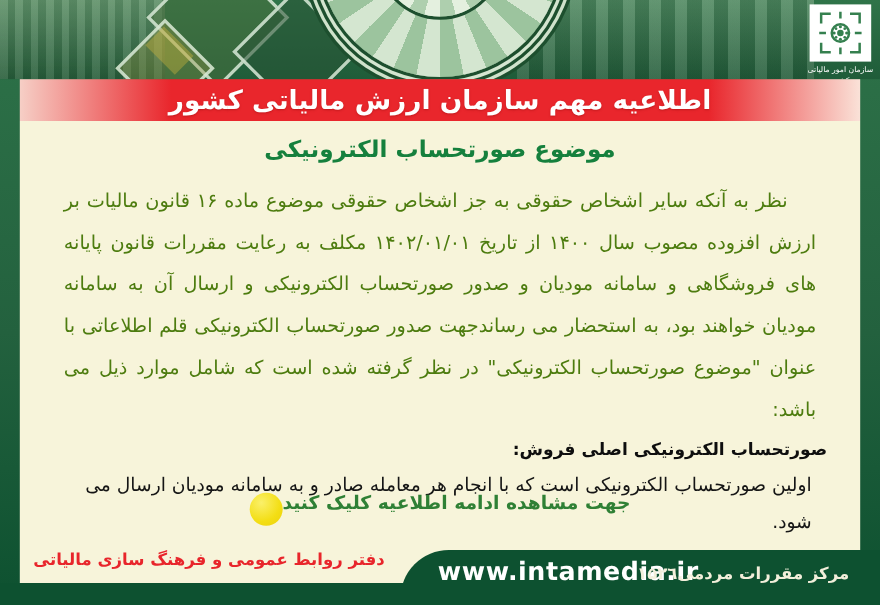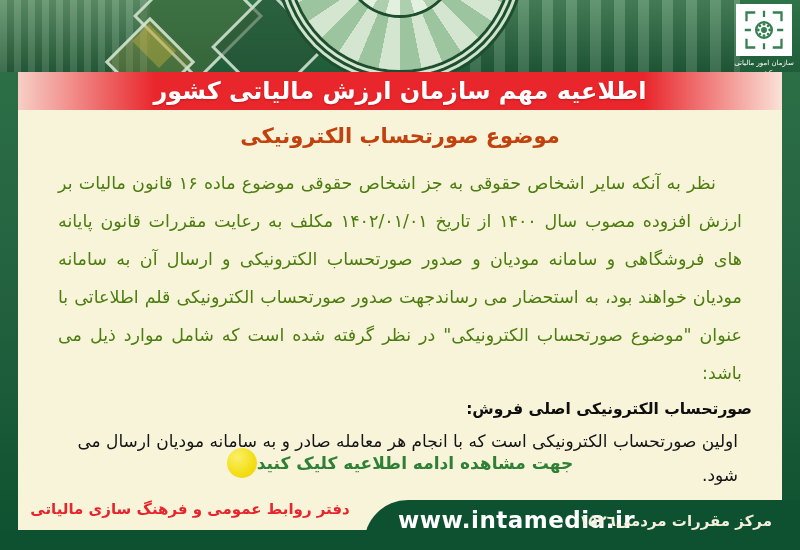--- a/index.html
+++ b/index.html
@@ -40,28 +40,28 @@
                   color:#ffffff; font-size:7px; line-height:10px; }
 
   
   .banner { position:absolute; top:72px; left:18px; width:764px; height:38px; text-align:center;
     background:linear-gradient(90deg,#f6cfc6 0%,#e9262c 18%,#e9262c 82%,#fae2d8 100%); }
   .banner span { color:#ffffff; font-weight:bold; font-size:24px; line-height:38px;
                  text-shadow:0 1px 2px rgba(120,0,0,.35); }
 
   
   .content { position:absolute; top:110px; left:18px; width:764px; height:420px; background:#f7f4da; }
-  .title { margin-top:14px; text-align:center; font-size:21px; font-weight:bold; color:#c2410c; }
+  .title { margin-top:14px; text-align:center; font-size:21px; font-weight:bold; color:#15803d; }
   .para { margin:16px 40px 0; font-size:17.5px; line-height:38px; text-align:justify;
           text-indent:26px; color:#4d7c0f; }
   .subhead { margin:4px 30px 0; font-size:15.5px; font-weight:bold; color:#0e0e0e; line-height:26px; }
   .subtext { margin:2px 44px 0; font-size:17px; line-height:34px; color:#151515; }
 
   .cta { position:absolute; top:338px; left:0; right:0; display:flex; justify-content:center;
-         align-items:center; gap:0; cursor:pointer; }
+         align-items:flex-start; gap:0; cursor:pointer; }
   .cta-circle { width:30px; height:30px; border-radius:50%;
     background:radial-gradient(circle at 35% 30%,#faf06a 0%,#f3de14 60%,#ecd00e 100%); }
   .cta-text { font-size:17px; font-weight:bold; color:#2f8035; }
 
   
   .footer-left { position:absolute; top:500px; left:30px; width:320px; text-align:center;
                  font-size:15px; font-weight:bold; color:#e8252b; }
   .footer-green { position:absolute; top:500px; right:0; width:436px; height:65px;
                   background:#0d5130; border-top-left-radius:44px; }
   .website { position:absolute; left:34px; top:7px; font-size:23px; font-weight:bold;

